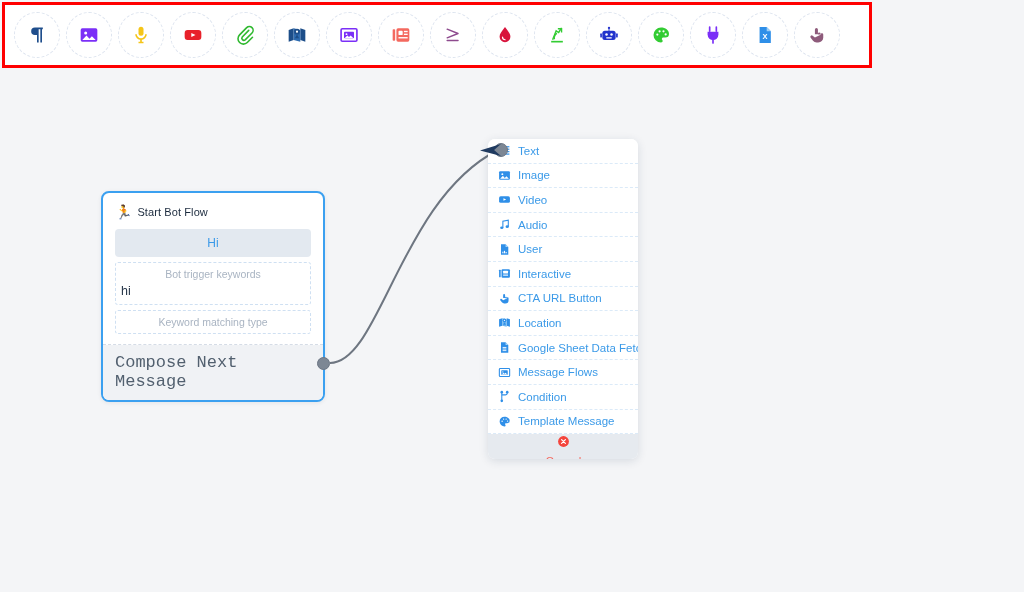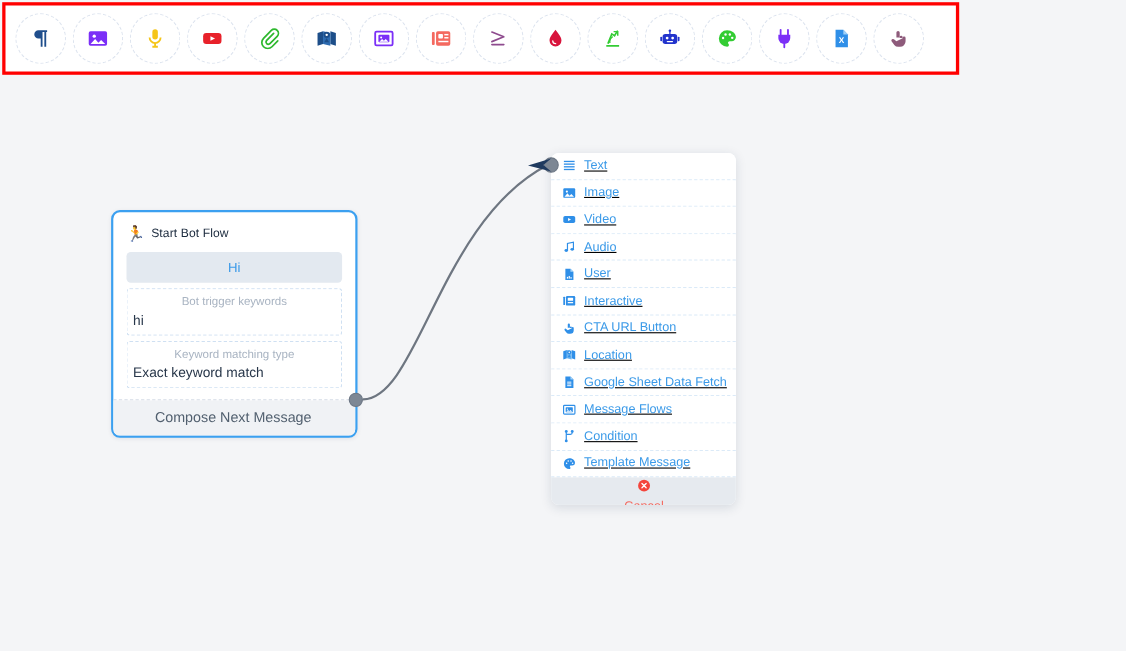--- a/index.html
+++ b/index.html
@@ -65,42 +65,42 @@
     border: 1px dashed #cfe0f2;
     border-radius: 3px;
     padding: 4px 5px 3px 5px;
   }
   .field-label { font-size: 10.5px; color: #a9b4c2; line-height: 15px; text-align: center; }
   .field-value { font-size: 12.5px; color: #28374a; line-height: 18px; padding-bottom: 1px; }
   #node-divider { border-top: 1px dashed #d5dce6; margin-top: 10px; }
   #node-foot {
     background: #f0f2f5;
     padding: 8px 14px 9px 12px;
-    text-align: center;
-    font-size: 13px;
+    text-align: left;
+    font-size: 17px;
     color: #52606f;
+    font-family: Liberation Mono, monospace;
   }
   #node-handle {
     position: absolute; left: 317px; top: 357px;
     width: 13px; height: 13px; border-radius: 50%;
     background: #7d8794; border: 1px solid #6c7684;
   }
 
   
   #connector { position: absolute; left: 0; top: 0; width: 1024px; height: 592px; pointer-events: none; }
 
   
   #menu {
-    position: absolute; left: 501px; top: 139px;
-    width: 168px;
+    position: absolute; left: 488px; top: 139px;
+    width: 150px;
     background: #ffffff;
     border-radius: 7px;
     box-shadow: 0 2px 10px rgba(25,45,75,.13);
     overflow: hidden;
-    text-decoration: underline;
   }
   .menu-item {
     display: flex; align-items: center; gap: 7px;
     height: 24.6px;
     padding: 0 8px 0 9px;
     border-bottom: 1px dashed #dbeaf8;
     cursor: pointer;
     background: #fff;
   }
   .menu-item:last-child { border-bottom: none; }
@@ -311,21 +311,20 @@
 
     <div id="hi-chip">Hi</div>
 
     <div class="field-box">
       <div class="field-label">Bot trigger keywords</div>
       <div class="field-value">hi</div>
     </div>
 
     <div class="field-box">
       <div class="field-label">Keyword matching type</div>
-      <div class="field-value">Exact keyword match</div>
     </div>
 
     <div id="node-divider"></div>
 
     <div id="node-foot">Compose Next Message</div>
   </div>
   <div id="node-handle"></div>
 
   <div id="menu">
 

